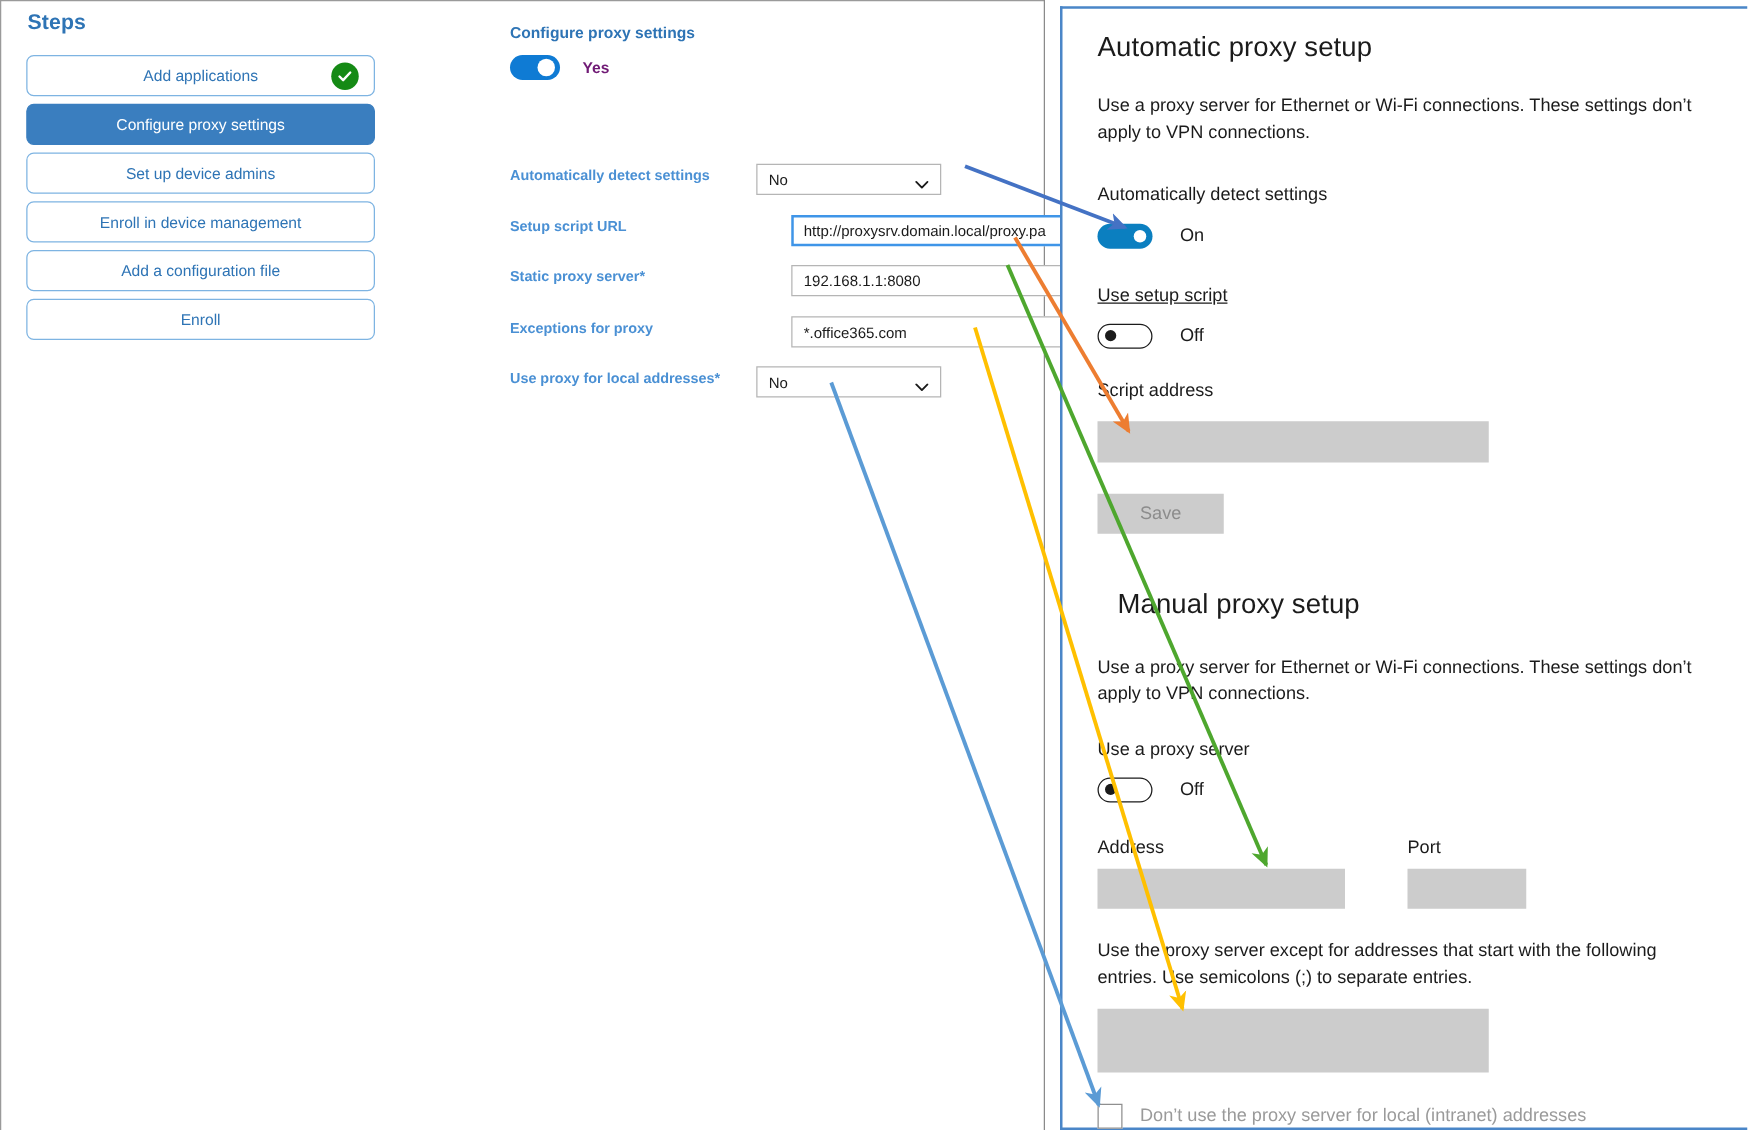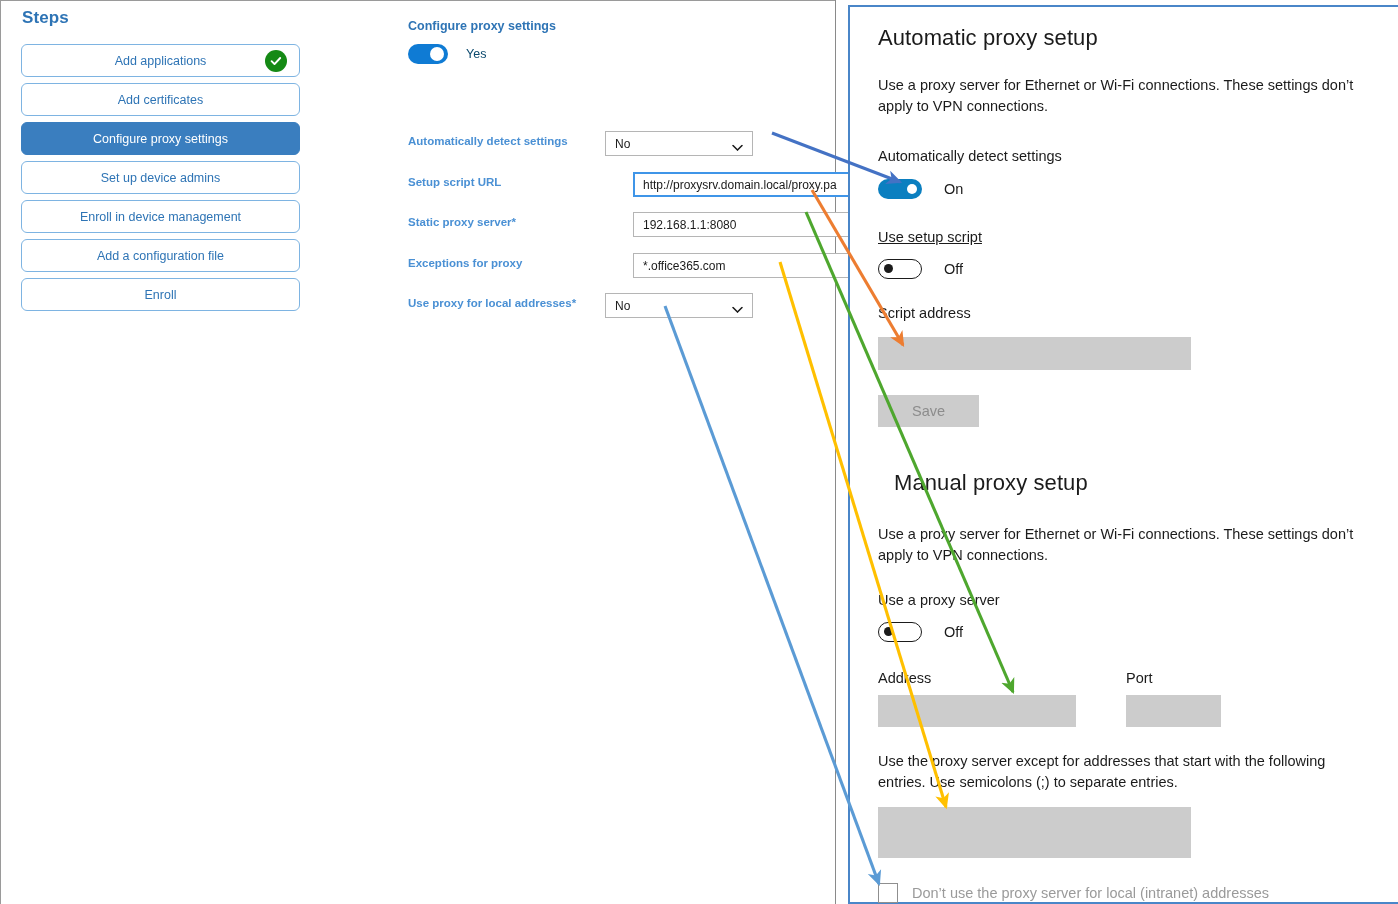--- a/index.html
+++ b/index.html
@@ -50,21 +50,21 @@
   }
   .toggle-row { position:absolute; left:3px; top:44px; display:flex; align-items:center; }
   .tgl {
     width:40px; height:20px; border-radius:10px; background:#0f7bd4;
     position:relative; cursor:pointer; flex:0 0 auto;
   }
   .tgl .knob {
     position:absolute; top:3px; right:4px; width:14px; height:14px;
     border-radius:50%; background:#ffffff;
   }
-  .tgl-label { margin-left:18px; font-size:12.5px; color:#0c4a6e; }
+  .tgl-label { margin-left:18px; font-size:12.5px; color:#701a75;font-weight:bold; }
 
   .field-row { position:absolute; left:3px; height:26px; }
   .field-label {
     position:absolute; left:0; top:4px; width:190px;
     font-size:11.5px; font-weight:bold; color:#4a90d4;
   }
   .field-label .req { color:#4a90d4; font-weight:bold; }
   .ctl {
     position:absolute; left:197px; top:0;
     height:25px; border:1px solid #b5b5b5; background:#ffffff;
@@ -131,23 +131,20 @@
 
       <div class="step-btn">
         <span>Add applications</span>
         <span class="step-check">
           <svg width="14" height="14" viewBox="0 0 14 14">
               <path d="M2.6 7.2 L5.5 10.1 L11.2 4.0" fill="none" stroke="#ffffff" stroke-width="1.9" stroke-linecap="round" stroke-linejoin="round"></path>
             </svg>
         </span>
       </div>
 
-      <div class="step-btn">
-        <span>Add certificates</span>
-      </div>
 
       <div class="step-btn selected">
         <span>Configure proxy settings</span>
       </div>
 
       <div class="step-btn">
         <span>Set up device admins</span>
       </div>
 
       <div class="step-btn">

